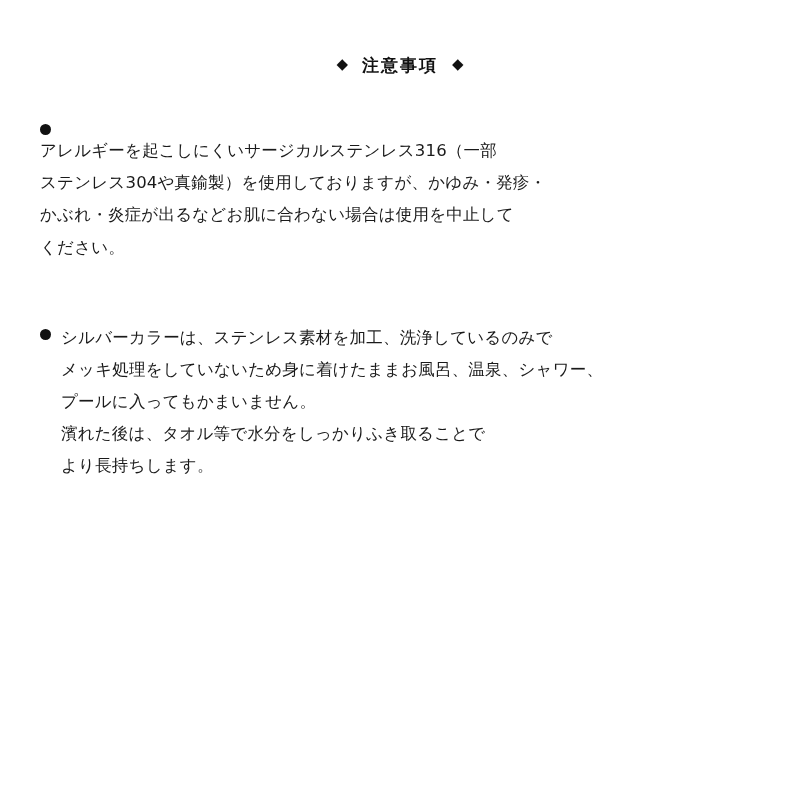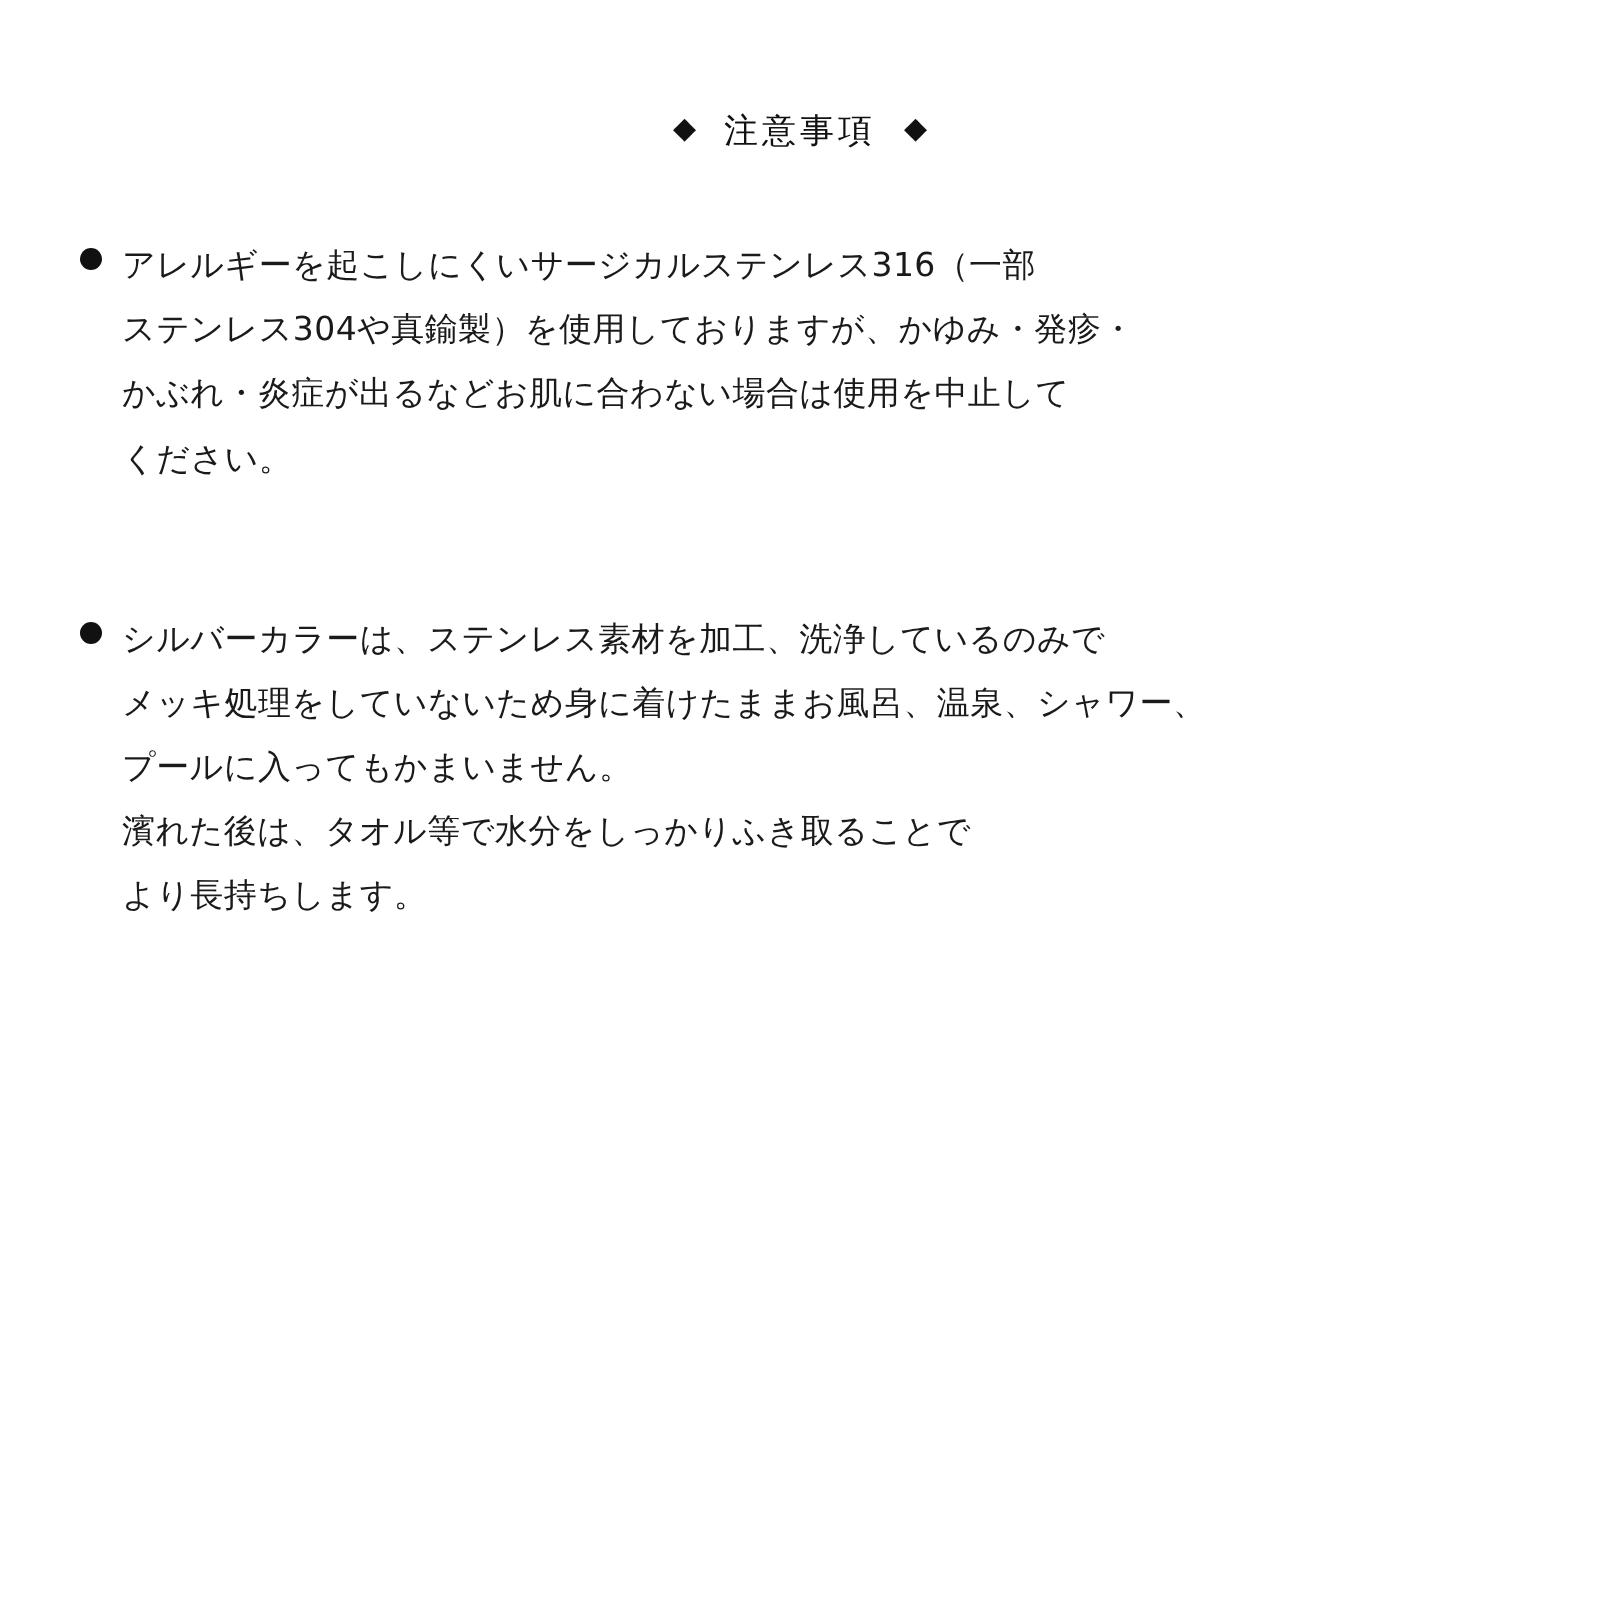--- a/index.html
+++ b/index.html
@@ -35,39 +35,40 @@
   .diamond {
     font-size: 15px;
     line-height: 1;
     color: #111111;
     display: inline-block;
     transform: translateY(-1px);
   }
 
   .title-text {
     font-size: 17px;
-    font-weight: 400;
+    font-weight: 700;
     letter-spacing: 2px;
     color: #111111;
     white-space: nowrap;
   }
 
   .notes {
     margin: 0;
     padding: 0;
   }
 
   .note-item {
     display: flex;
     align-items: flex-start;
     margin-bottom: 40px;
   }
 
   .note-item.gap-large {
     margin-bottom: 58px;
+    flex-direction: column;
   }
 
   .bullet {
     flex: 0 0 auto;
     width: 11px;
     height: 11px;
     border-radius: 50%;
     background: #111111;
     margin-top: 7px;
     margin-right: 10px;

